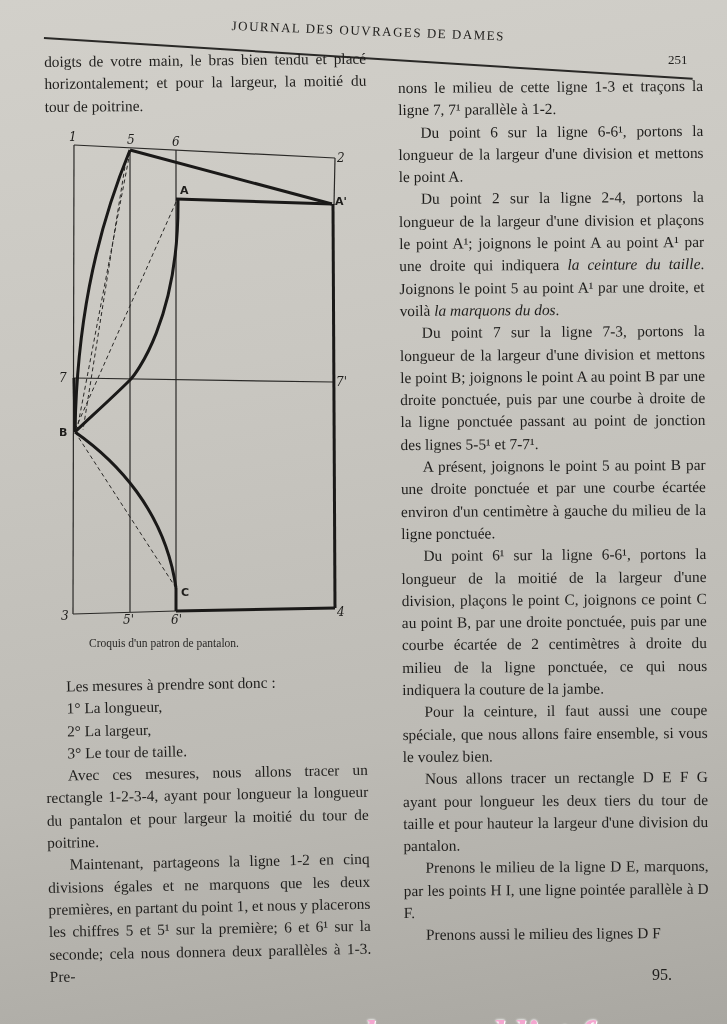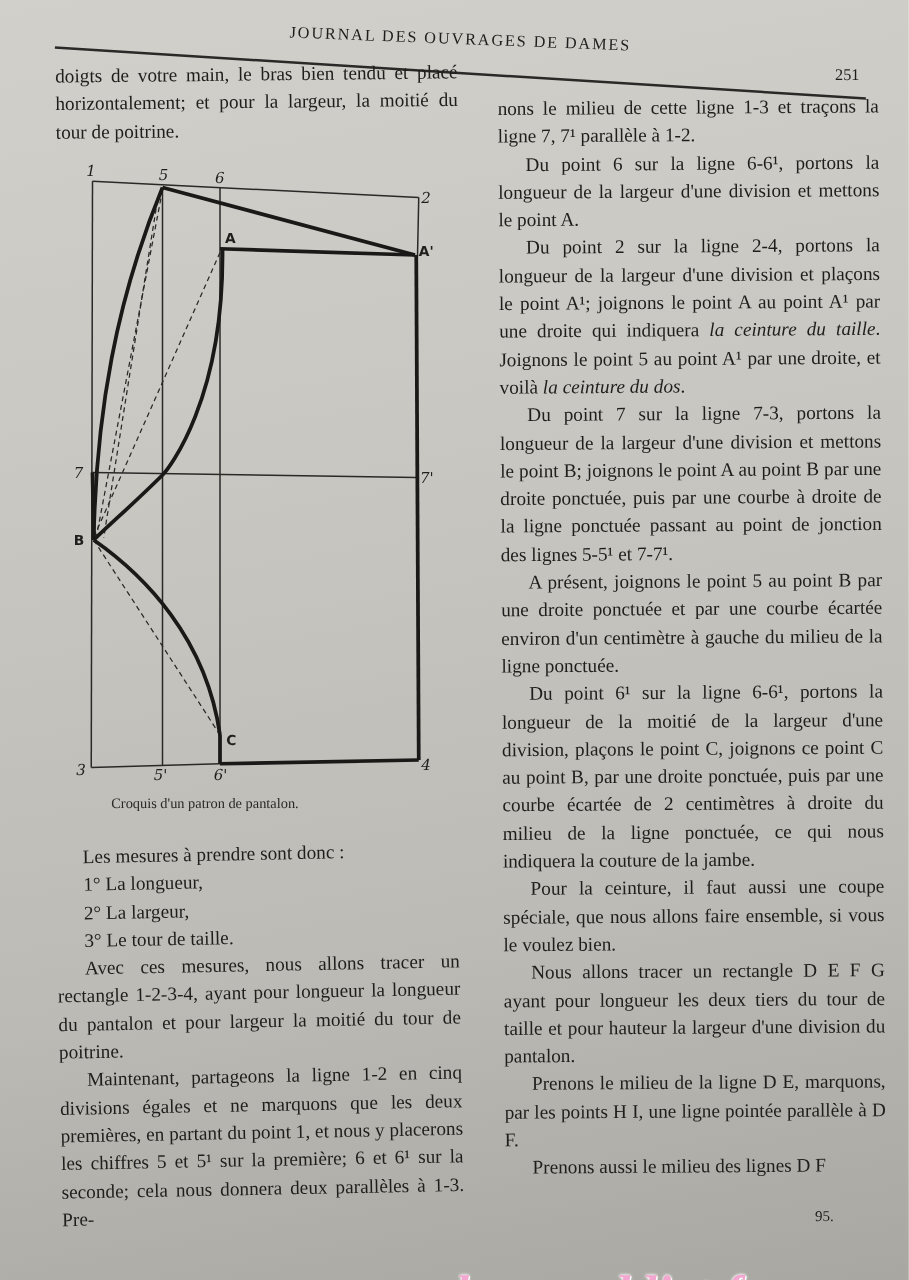--- a/index.html
+++ b/index.html
@@ -33,21 +33,21 @@
   .col-left-bottom { left: 44px; top: 676px; width: 322px; transform: rotate(-1.1deg); transform-origin: left top; }
   .col-right { left: 398px; top: 77px; width: 305px; transform: rotate(-0.4deg); transform-origin: left top; }
   .col p .ital { font-style: italic; }
   .figure { position: absolute; left: 55px; top: 130px; width: 300px; height: 500px; }
   .figure svg { width: 300px; height: 500px; overflow: visible; }
   .caption {
     position: absolute; left: 89px; top: 637px; font-size: 11.5px;
     font-family: "Liberation Serif", serif; color: #2a2927;
   }
   .footer-num {
-    position: absolute; left: 652px; top: 966px; font-size: 12px; font-weight: normal;
+    position: absolute; left: 652px; top: 966px; font-size: 16px; font-weight: normal;
     font-family: "Liberation Serif", serif;
   }
   .watermark {
     position: absolute; left: 272px; top: 968px;
     font-family: Liberation Serif, serif; font-weight: bold; font-style: italic;
     font-size: 40px; color: #f3a6cf; letter-spacing: 1px;
     text-shadow: 0 0 3px #ffffff, 0 0 2px #ffffff, 1px 1px 0 #ffffff;
     white-space: nowrap;
     margin-top: 43px;
   }
@@ -120,21 +120,21 @@
   <p class="ind">1° La longueur,</p>
   <p class="ind">2° La largeur,</p>
   <p class="ind">3° Le tour de taille.</p>
   <p class="ind">Avec ces mesures, nous allons tracer un rectangle 1-2-3-4, ayant pour longueur la longueur du pantalon et pour largeur la moitié du tour de poitrine.</p>
   <p class="ind">Maintenant, partageons la ligne 1-2 en cinq divisions égales et ne marquons que les deux premières, en partant du point 1, et nous y placerons les chiffres 5 et 5¹ sur la première; 6 et 6¹ sur la seconde; cela nous donnera deux parallèles à 1-3. Pre-</p>
 </div>
 
 <div class="col col-right">
   <p>nons le milieu de cette ligne 1-3 et traçons la ligne 7, 7¹ parallèle à 1-2.</p>
   <p class="ind">Du point 6 sur la ligne 6-6¹, portons la longueur de la largeur d'une division et mettons le point A.</p>
-  <p class="ind"><span>Du point 2 sur la ligne 2-4, portons la longueur de la largeur d'une division et plaçons le point A¹; joignons le point A au point A¹ par une droite qui indiquera </span><span class="ital">la ceinture du taille</span><span>. Joignons le point 5 au point A¹ par une droite, et voilà </span><span class="ital">la ceinture du dos</span><span>.</span></p>
+  <p class="ind"><span>Du point 2 sur la ligne 2-4, portons la longueur de la largeur d'une division et plaçons le point A¹; joignons le point A au point A¹ par une droite qui indiquera </span><span class="ital">la ceinture du taille</span><span>. Joignons le point 5 au point A¹ par une droite, et voilà </span><span class="ital">la marquons du dos</span><span>.</span></p>
   <p class="ind">Du point 7 sur la ligne 7-3, portons la longueur de la largeur d'une division et mettons le point B; joignons le point A au point B par une droite ponctuée, puis par une courbe à droite de la ligne ponctuée passant au point de jonction des lignes 5-5¹ et 7-7¹.</p>
   <p class="ind">A présent, joignons le point 5 au point B par une droite ponctuée et par une courbe écartée environ d'un centimètre à gauche du milieu de la ligne ponctuée.</p>
   <p class="ind">Du point 6¹ sur la ligne 6-6¹, portons la longueur de la moitié de la largeur d'une division, plaçons le point C, joignons ce point C au point B, par une droite ponctuée, puis par une courbe écartée de 2 centimètres à droite du milieu de la ligne ponctuée, ce qui nous indiquera la couture de la jambe.</p>
   <p class="ind">Pour la ceinture, il faut aussi une coupe spéciale, que nous allons faire ensemble, si vous le voulez bien.</p>
   <p class="ind">Nous allons tracer un rectangle D E F G ayant pour longueur les deux tiers du tour de taille et pour hauteur la largeur d'une division du pantalon.</p>
   <p class="ind">Prenons le milieu de la ligne D E, marquons, par les points H I, une ligne pointée parallèle à D F.</p>
   <p class="ind">Prenons aussi le milieu des lignes D F</p>
 </div>
 
 <div class="footer-num">95.</div>

